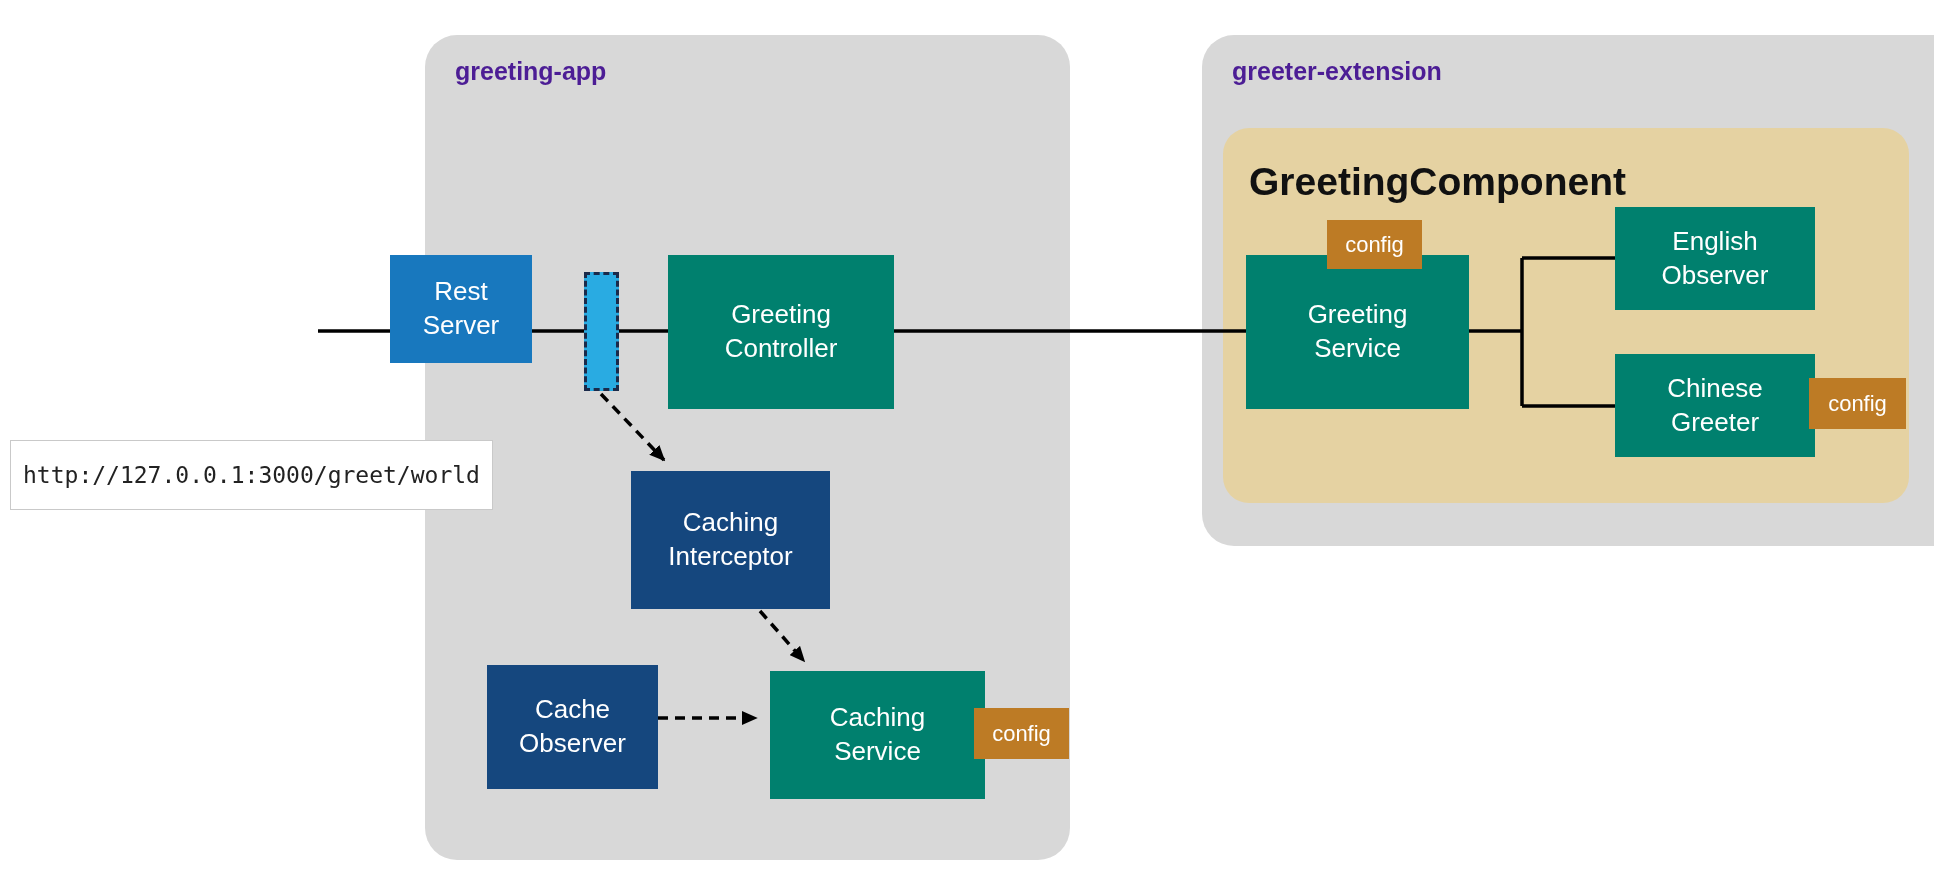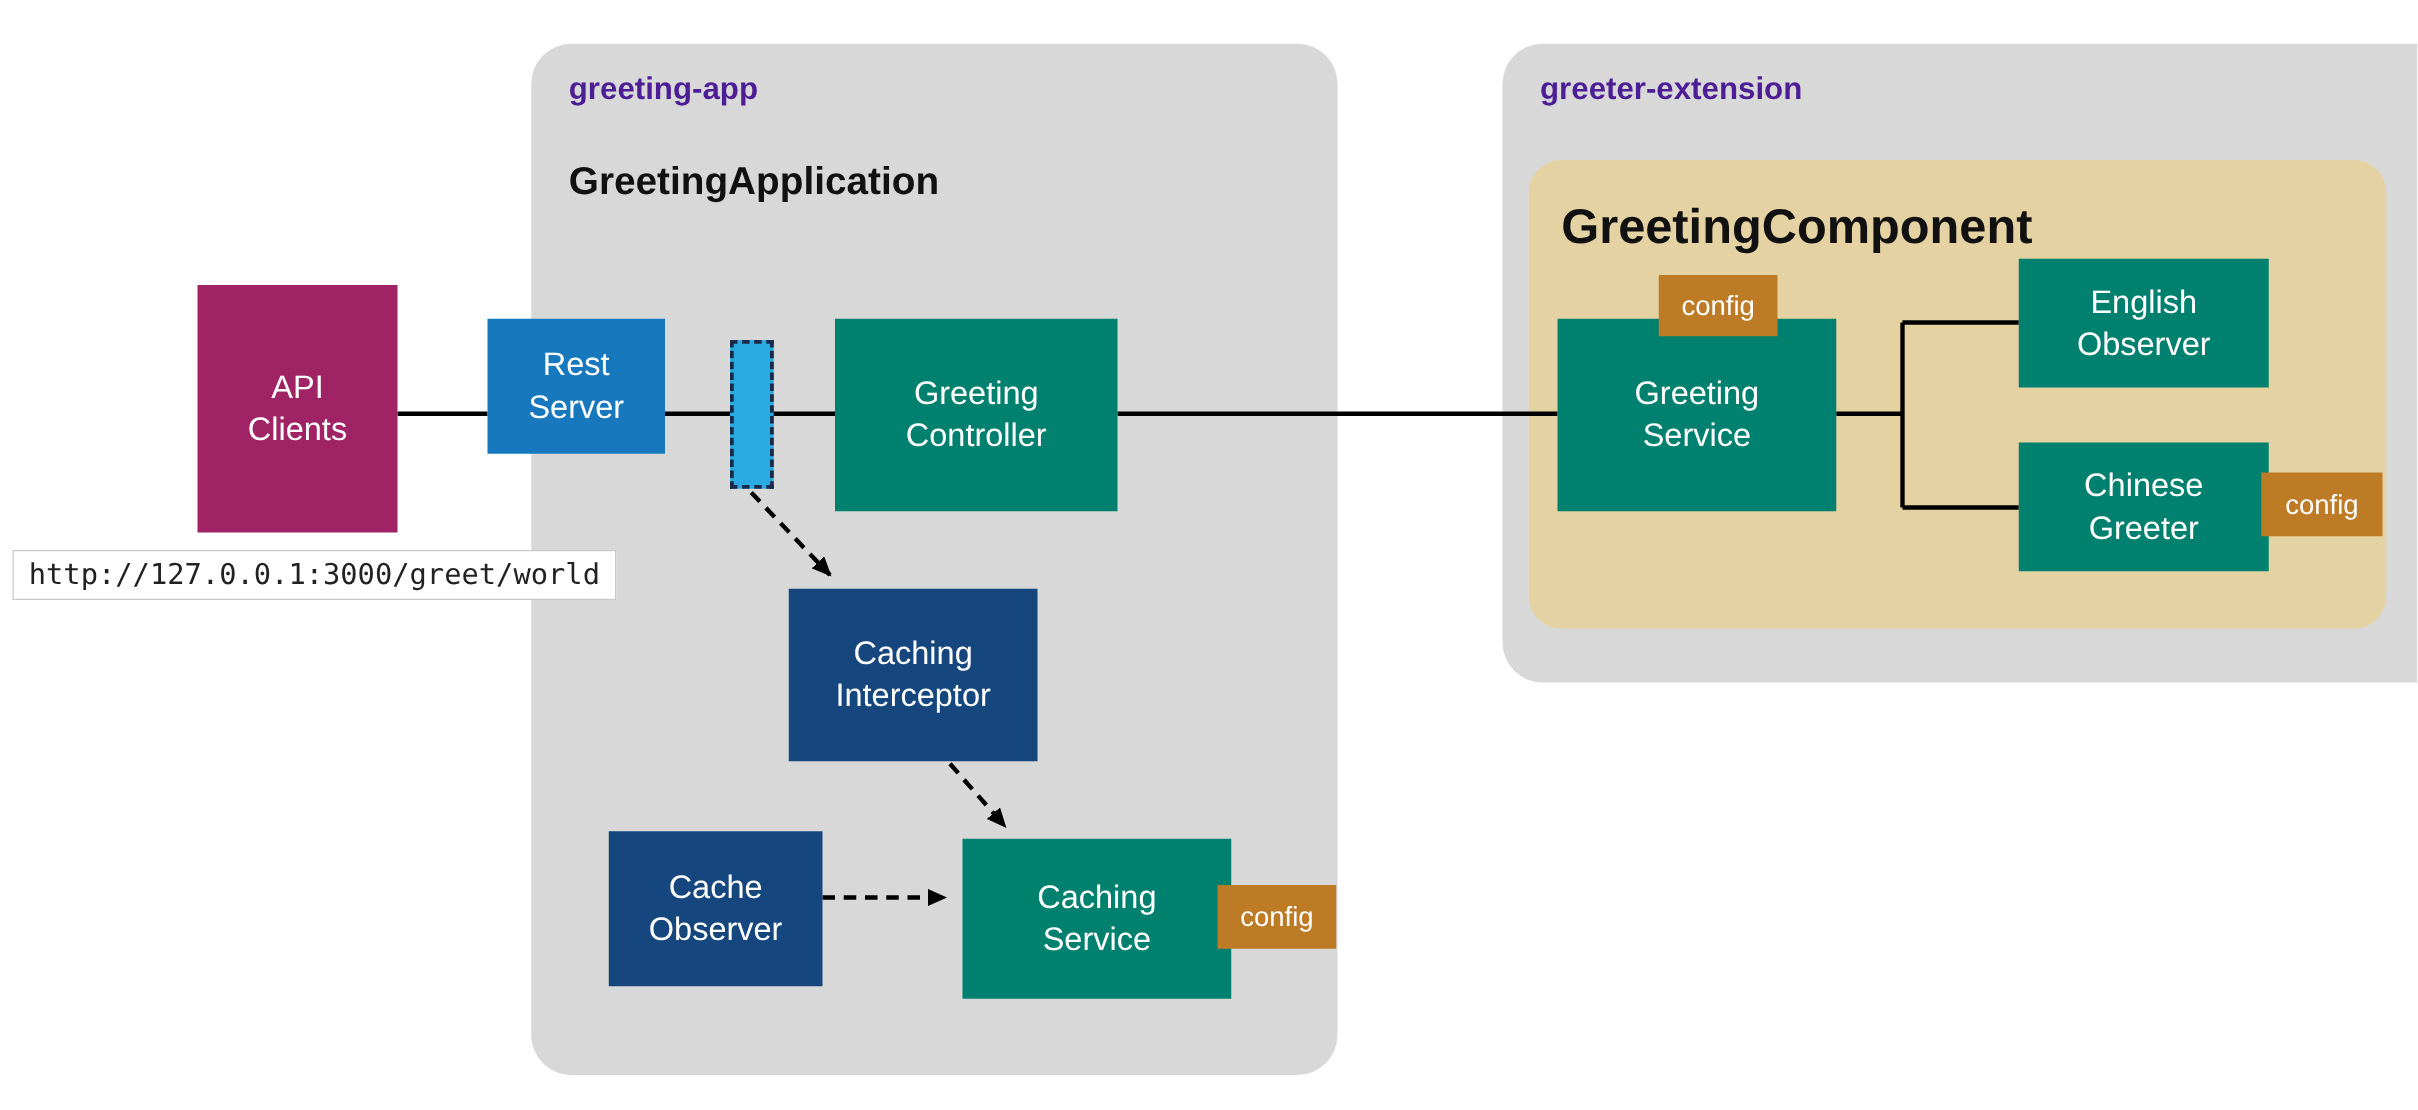--- a/index.html
+++ b/index.html
@@ -107,36 +107,35 @@
     margin-left: 19px;
   }
   .b-gs      { left: 1308px; top: 220px; width: 95px; height: 49px; }
   .b-chinese { left: 1790px; top: 378px; width: 97px; height: 51px; }
   .b-caching { left: 955px;  top: 708px; width: 95px; height: 51px; }
 
   
   .url-label {
     position: absolute;
     left: 10px; top: 440px;
-    padding: 6px 12px;
+    padding: 21px 12px;
     font-family: "DejaVu Sans Mono", monospace;
     font-size: 23px;
     color: #222;
     background: #ffffff;
     border: 1px solid #c9c9c9;
   }
 </style>
 </head>
 <body>
 
 <div class="canvas">
 
   <div class="group g-app">
     <div class="group-label">greeting-app</div>
-    <div class="app-title">GreetingApplication</div>
   </div>
 
   <div class="group g-ext">
     <div class="group-label">greeter-extension</div>
     <div class="component">
       <div class="component-title">GreetingComponent</div>
     </div>
   </div>
 
   <svg class="wires" viewBox="0 0 1934 888" xmlns="http://www.w3.org/2000/svg">
@@ -154,22 +153,20 @@
       <path class="wire" d="M1522 258 H1615"></path>
       <path class="wire" d="M1522 406 H1615"></path>
     </g>
     <g>
       <path class="wire dash" d="M601 394 L664 460" marker-end="url(#arrow)"></path>
       <path class="wire dash" d="M760 611 L804 661" marker-end="url(#arrow)"></path>
       <path class="wire dash" d="M658 718 L756 718" marker-end="url(#arrow)"></path>
     </g>
   </svg>
 
-  <div class="node magenta n-api">API
-Clients</div>
 
   <div class="node blue n-rest">Rest
 Server</div>
 
   <div class="interceptor-point"></div>
 
   <div class="node teal n-controller">Greeting
 Controller</div>
 
   <div class="node navy n-interceptor">Caching

